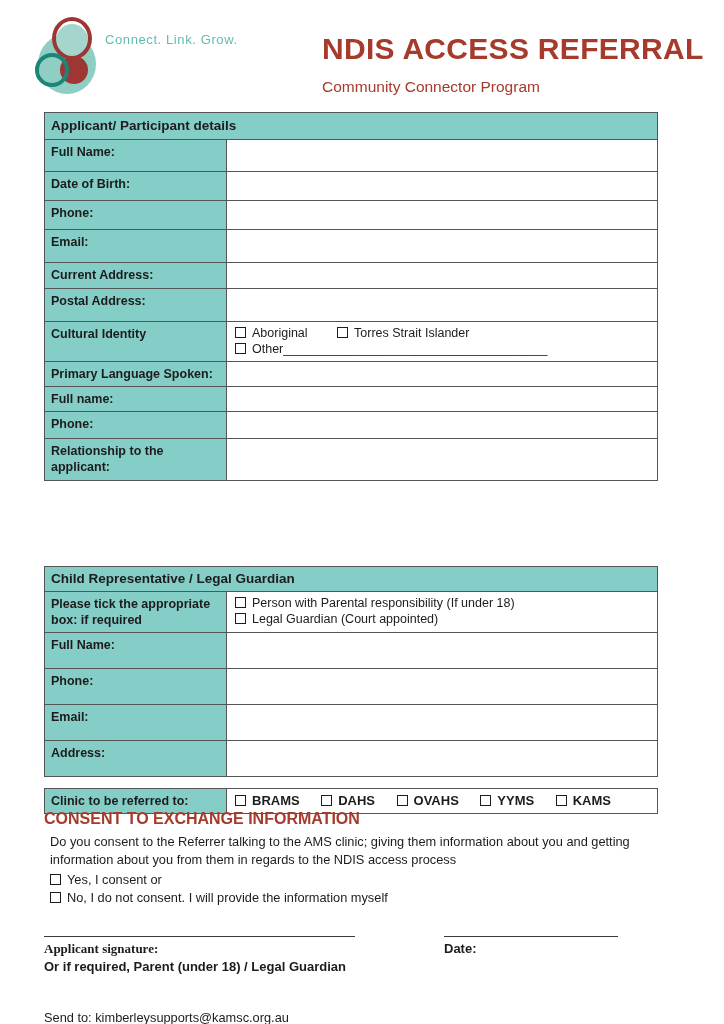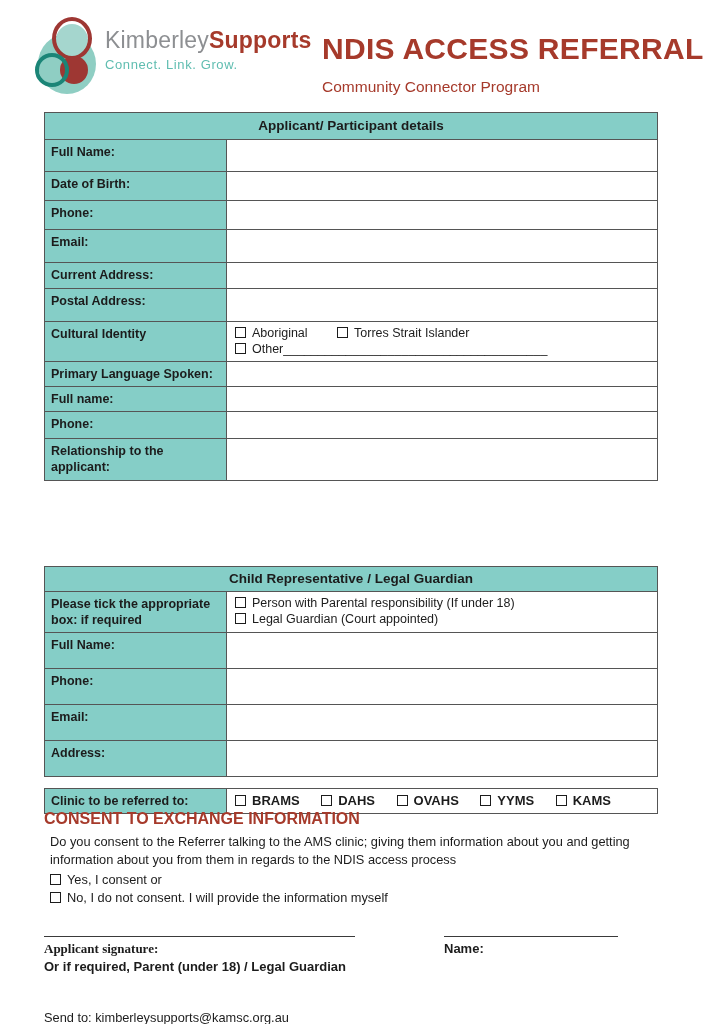--- a/index.html
+++ b/index.html
@@ -22,21 +22,21 @@
   .brandname { font-size:23px; letter-spacing:0.2px; line-height:1.1; }
   .brand-k { color:var(--logo-gray); }
   .brand-s { color:var(--accent-red); font-weight:bold; }
   .tagline { color:var(--tagline-teal); font-size:13px; letter-spacing:0.6px; margin-top:4px; }
   .titleblock { position:absolute; left:322px; top:32px; }
   .doc-title { color:var(--accent-red); font-size:30px; font-weight:bold; letter-spacing:0.3px; line-height:1.1; }
   .doc-subtitle { color:var(--accent-red); font-size:15.5px; font-weight:normal; margin-top:13px; }
   
   table { border-collapse:collapse; table-layout:fixed; width:613px; }
   td, th { border:1px solid #555; vertical-align:top; font-size:12.5px; line-height:1.3; }
-  th.sec { background:var(--teal); font-weight:bold; font-size:13.5px; text-align:center; vertical-align:middle; padding:3px 6px; }
+  th.sec { background:var(--teal); font-weight:bold; font-size:13.5px; text-align:left; vertical-align:middle; padding:3px 6px; }
   td.lbl { background:var(--teal); font-weight:bold; padding:4px 6px; }
   td.val { background:#fff; padding:3px 8px; }
   .sec-desc { font-weight:normal; font-size:13px; }
   .tbl-applicant { position:absolute; left:44px; top:112px; }
   .tbl-child     { position:absolute; left:44px; top:566px; }
   .tbl-clinic    { position:absolute; left:44px; top:788px; }
   .tbl-clinic td { vertical-align:middle; }
   .clinic-opts { display:flex; justify-content:space-between; padding-right:38px; }
   .clinic-opts .optlabel { font-weight:bold; font-size:13px; }
   
@@ -68,23 +68,20 @@
 
   <div class="hdr">
     <div class="logo">
       <div class="lg-blob"></div>
       <div class="lg-inner"></div>
       <div class="lg-ring-r"></div>
       <div class="lg-solid"></div>
       <div class="lg-ring-t"></div>
     </div>
     <div class="brandtxt">
-      <div class="brandname">
-        <span class="brand-k">Kimberley</span><span class="brand-s">Supports</span>
-      </div>
       <div class="tagline">Connect. Link. Grow.</div>
     </div>
     <div class="titleblock">
       <div class="doc-title">NDIS ACCESS REFERRAL</div>
       <div class="doc-subtitle">Community Connector Program</div>
     </div>
   </div>
 
   <table class="tbl-applicant">
     <colgroup>
@@ -214,18 +211,18 @@
     </div>
     <div class="consent-opt"><span class="cb"></span><span>Yes, I consent or</span></div>
     <div class="consent-opt"><span class="cb"></span><span>No, I do not consent. I will provide the information myself</span></div>
   </div>
 
   <div class="sig">
     <div class="sig-line sig-line-left"></div>
     <div class="sig-line sig-line-right"></div>
     <div class="sig-lab sig-lab-1">Applicant signature:</div>
     <div class="sig-lab sig-lab-2">Or if required, Parent (under 18) / Legal Guardian</div>
-    <div class="sig-lab sig-lab-date">Name:</div>
+    <div class="sig-lab sig-lab-date">Date:</div>
   </div>
 
   <div class="sendto">Send to: kimberleysupports@kamsc.org.au</div>
 
 </div>
 
 </body></html>

